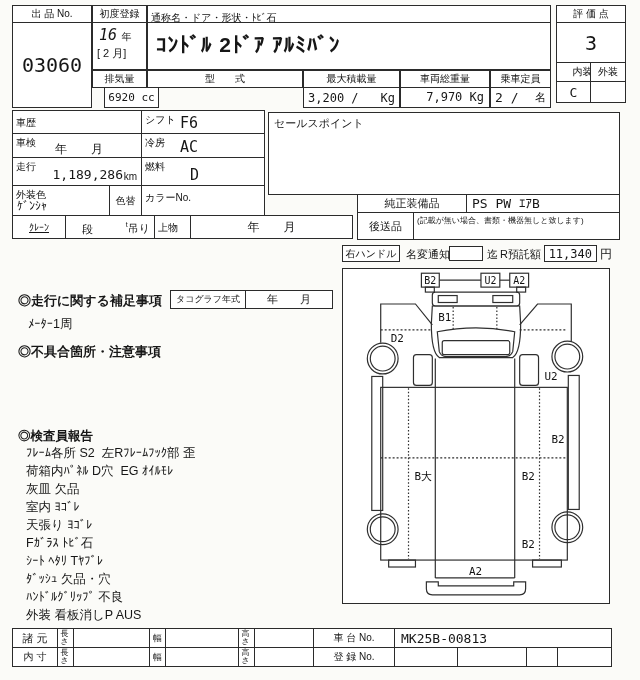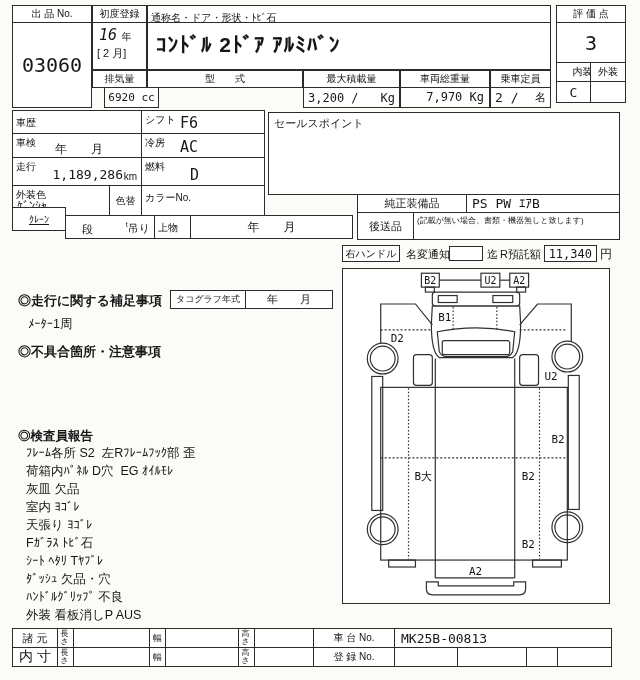--- a/index.html
+++ b/index.html
@@ -119,21 +119,21 @@
 
   <div class="c" style="left:12px;top:185px;width:98px;height:31px;">
       <span class="sl" style="position:absolute;left:3px;top:2px;">外装色</span>
       <span style="position:absolute;left:4px;bottom:2px;font-size:12px;">ｹﾞﾝｼｬ</span>
     </div>
   <div class="c ctr" style="left:109px;top:185px;width:33px;height:31px;">
       <span class="sl">色替</span>
     </div>
   <div class="c lblpad" style="left:141px;top:185px;width:124px;height:31px;"><span class="sl">カラーNo.</span></div>
 
-  <div class="c ctr" style="left:12px;top:207px;width:54px;height:24px;text-decoration:underline;">
+  <div class="c ctr" style="left:12px;top:215px;width:54px;height:24px;text-decoration:underline;">
       <span class="sl">ｸﾚｰﾝ</span>
     </div>
   <div class="c" style="left:65px;top:215px;width:90px;height:24px;">
     <span style="position:absolute;left:16px;top:6px;font-size:11px;">段</span>
     <span style="position:absolute;right:4px;top:5px;font-size:11px;"><sup class="t">t</sup><span>吊り</span></span>
   </div>
   <div class="c lblpad" style="left:154px;top:215px;width:37px;height:24px;"><span class="sl">上物</span></div>
   <div class="c ctr" style="left:190px;top:215px;width:163px;height:24px;font-size:12px;">年　　月</div>
 
   <div class="c" style="left:268px;top:112px;width:352px;height:83px;">
@@ -255,21 +255,21 @@
   <div class="c ctr" style="left:238px;top:628px;width:17px;height:20px;">
       <span class="stacked">高さ</span>
     </div>
   <div class="c" style="left:254px;top:628px;width:60px;height:20px;"></div>
   <div class="c ctr" style="left:313px;top:628px;width:82px;height:20px;">
       <span style="font-size:10px;">車 台 No.</span>
     </div>
   <div class="c mono" style="left:394px;top:628px;width:218px;height:20px;font-size:13px;padding:2px 0 0 6px;">MK25B-00813</div>
 
   <div class="c ctr" style="left:12px;top:647px;width:46px;height:20px;">
-      <span style="font-size:14px;">内  寸</span>
+      <span style="font-size:10px;">内  寸</span>
     </div>
   <div class="c ctr" style="left:57px;top:647px;width:17px;height:20px;">
       <span class="stacked">長さ</span>
     </div>
   <div class="c" style="left:73px;top:647px;width:77px;height:20px;"></div>
   <div class="c ctr" style="left:149px;top:647px;width:17px;height:20px;">
       <span style="font-size:9px;">幅</span>
     </div>
   <div class="c" style="left:165px;top:647px;width:74px;height:20px;"></div>
   <div class="c ctr" style="left:238px;top:647px;width:17px;height:20px;">

